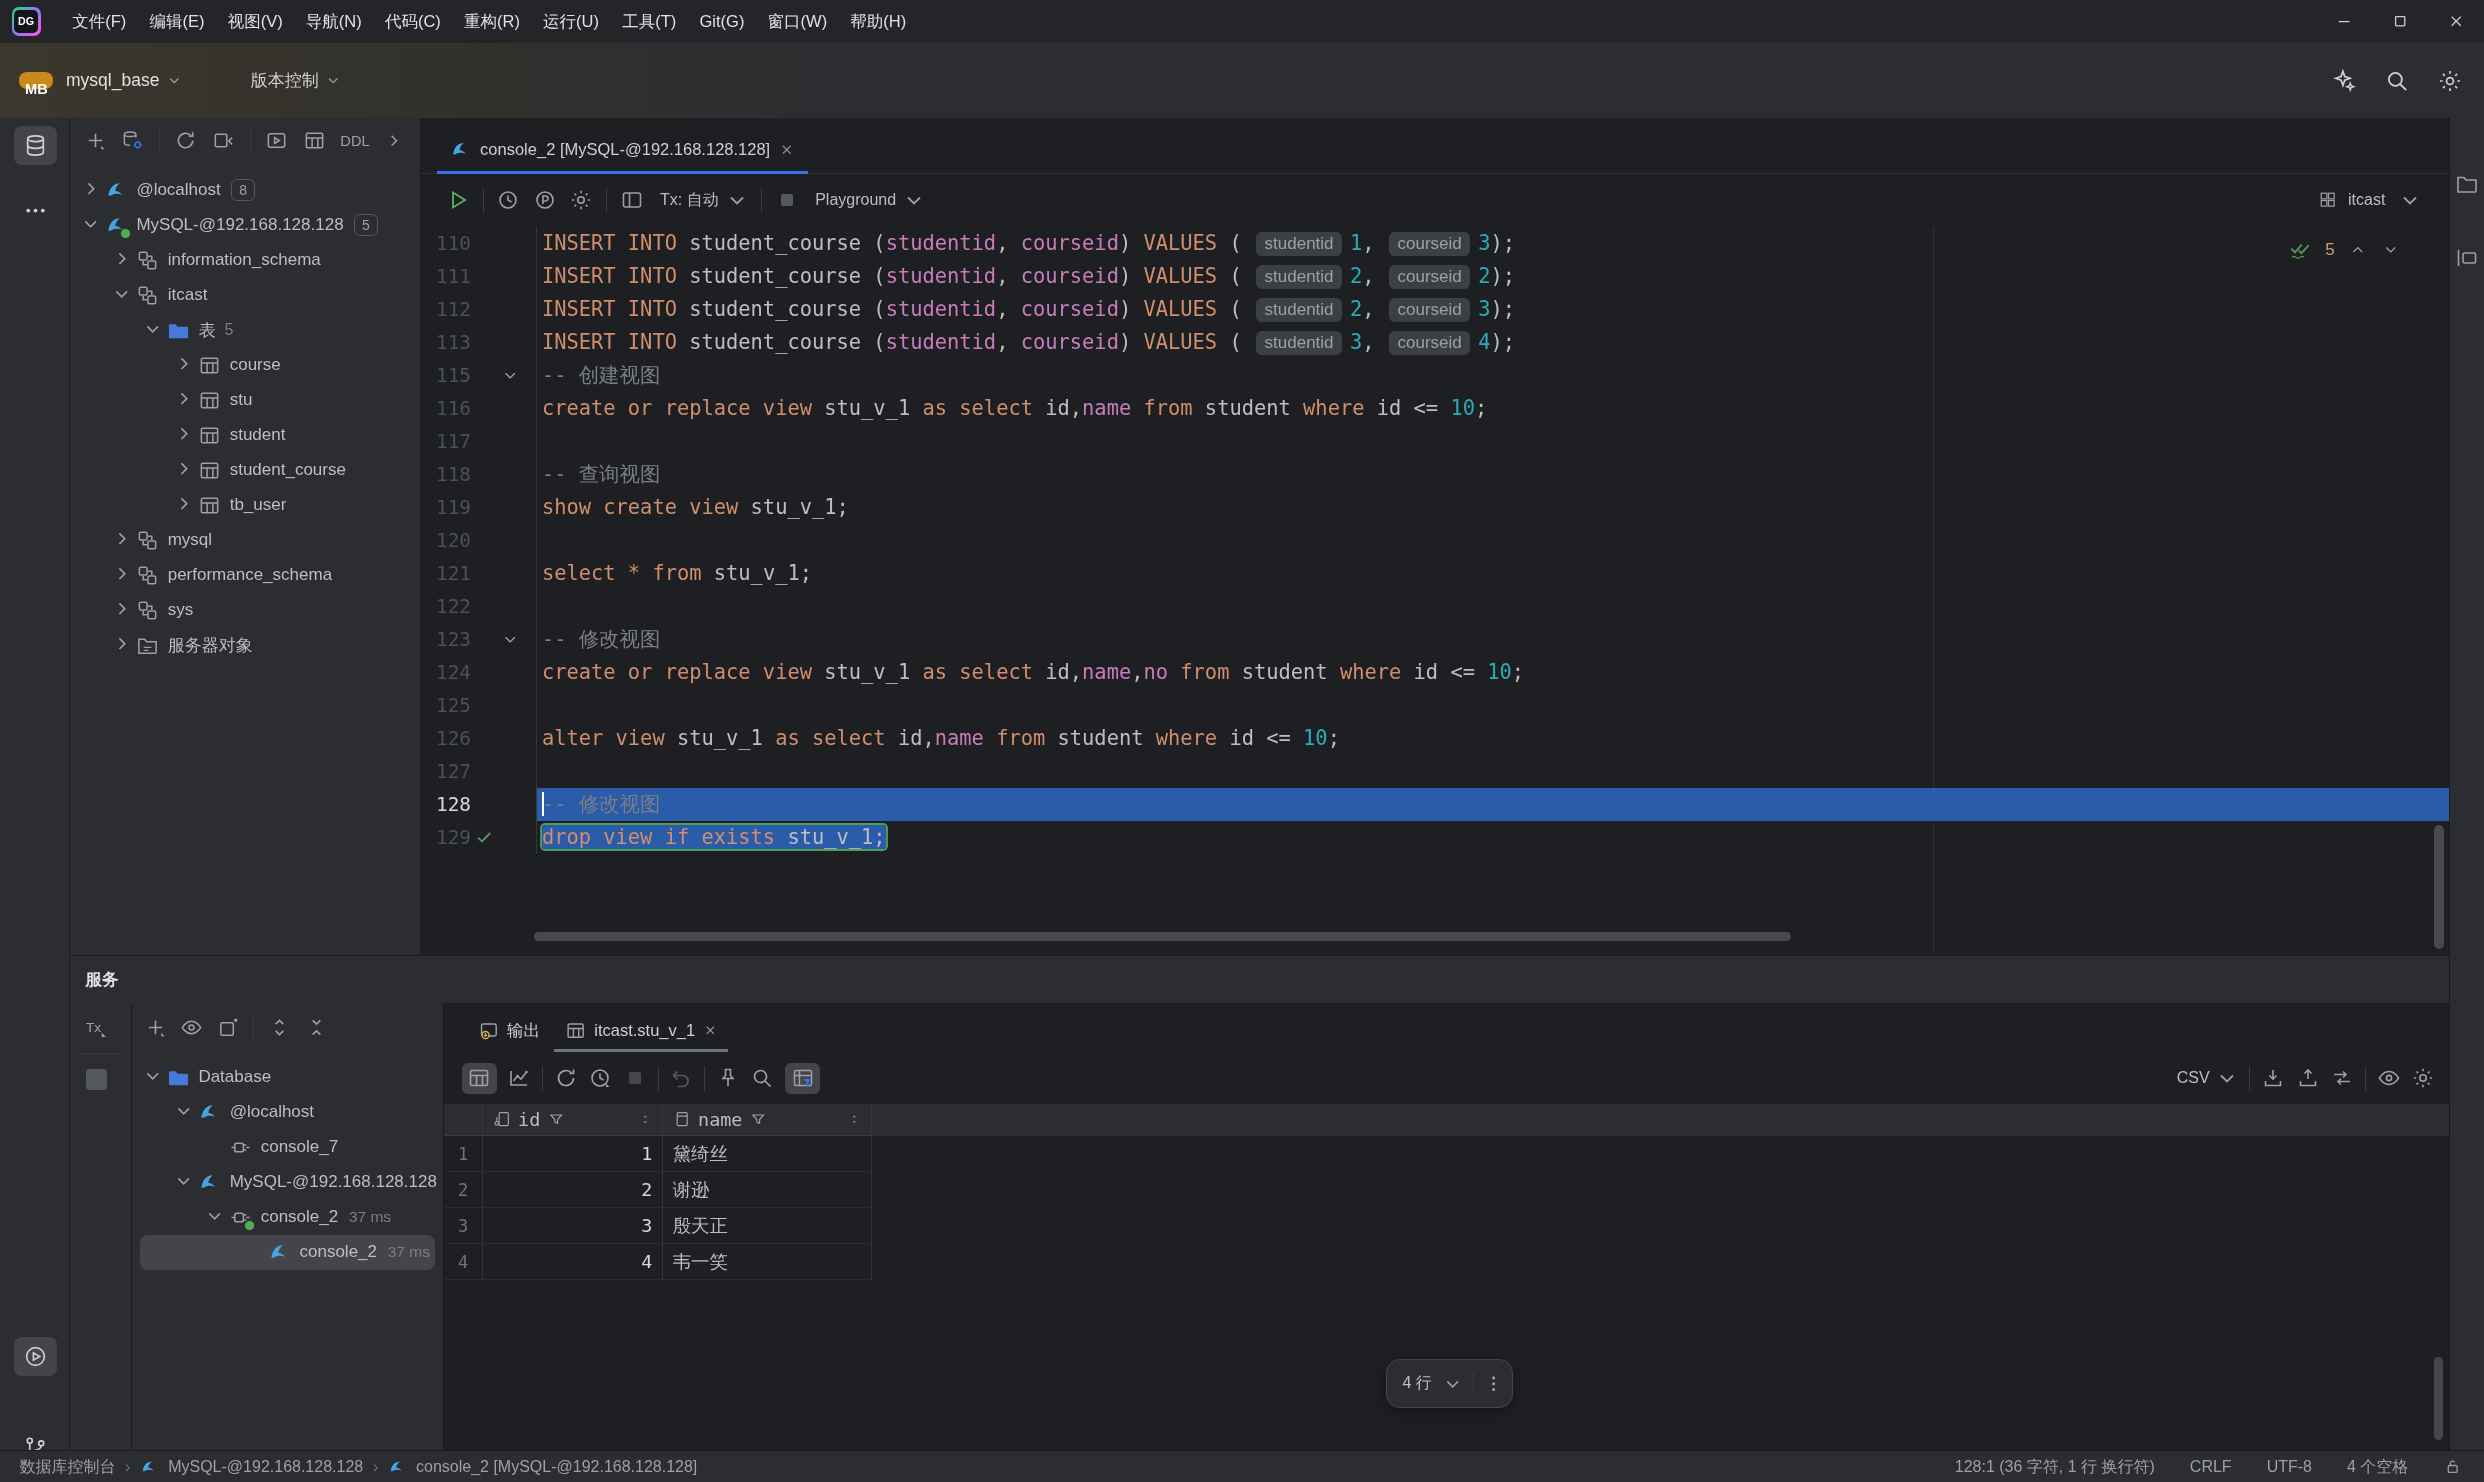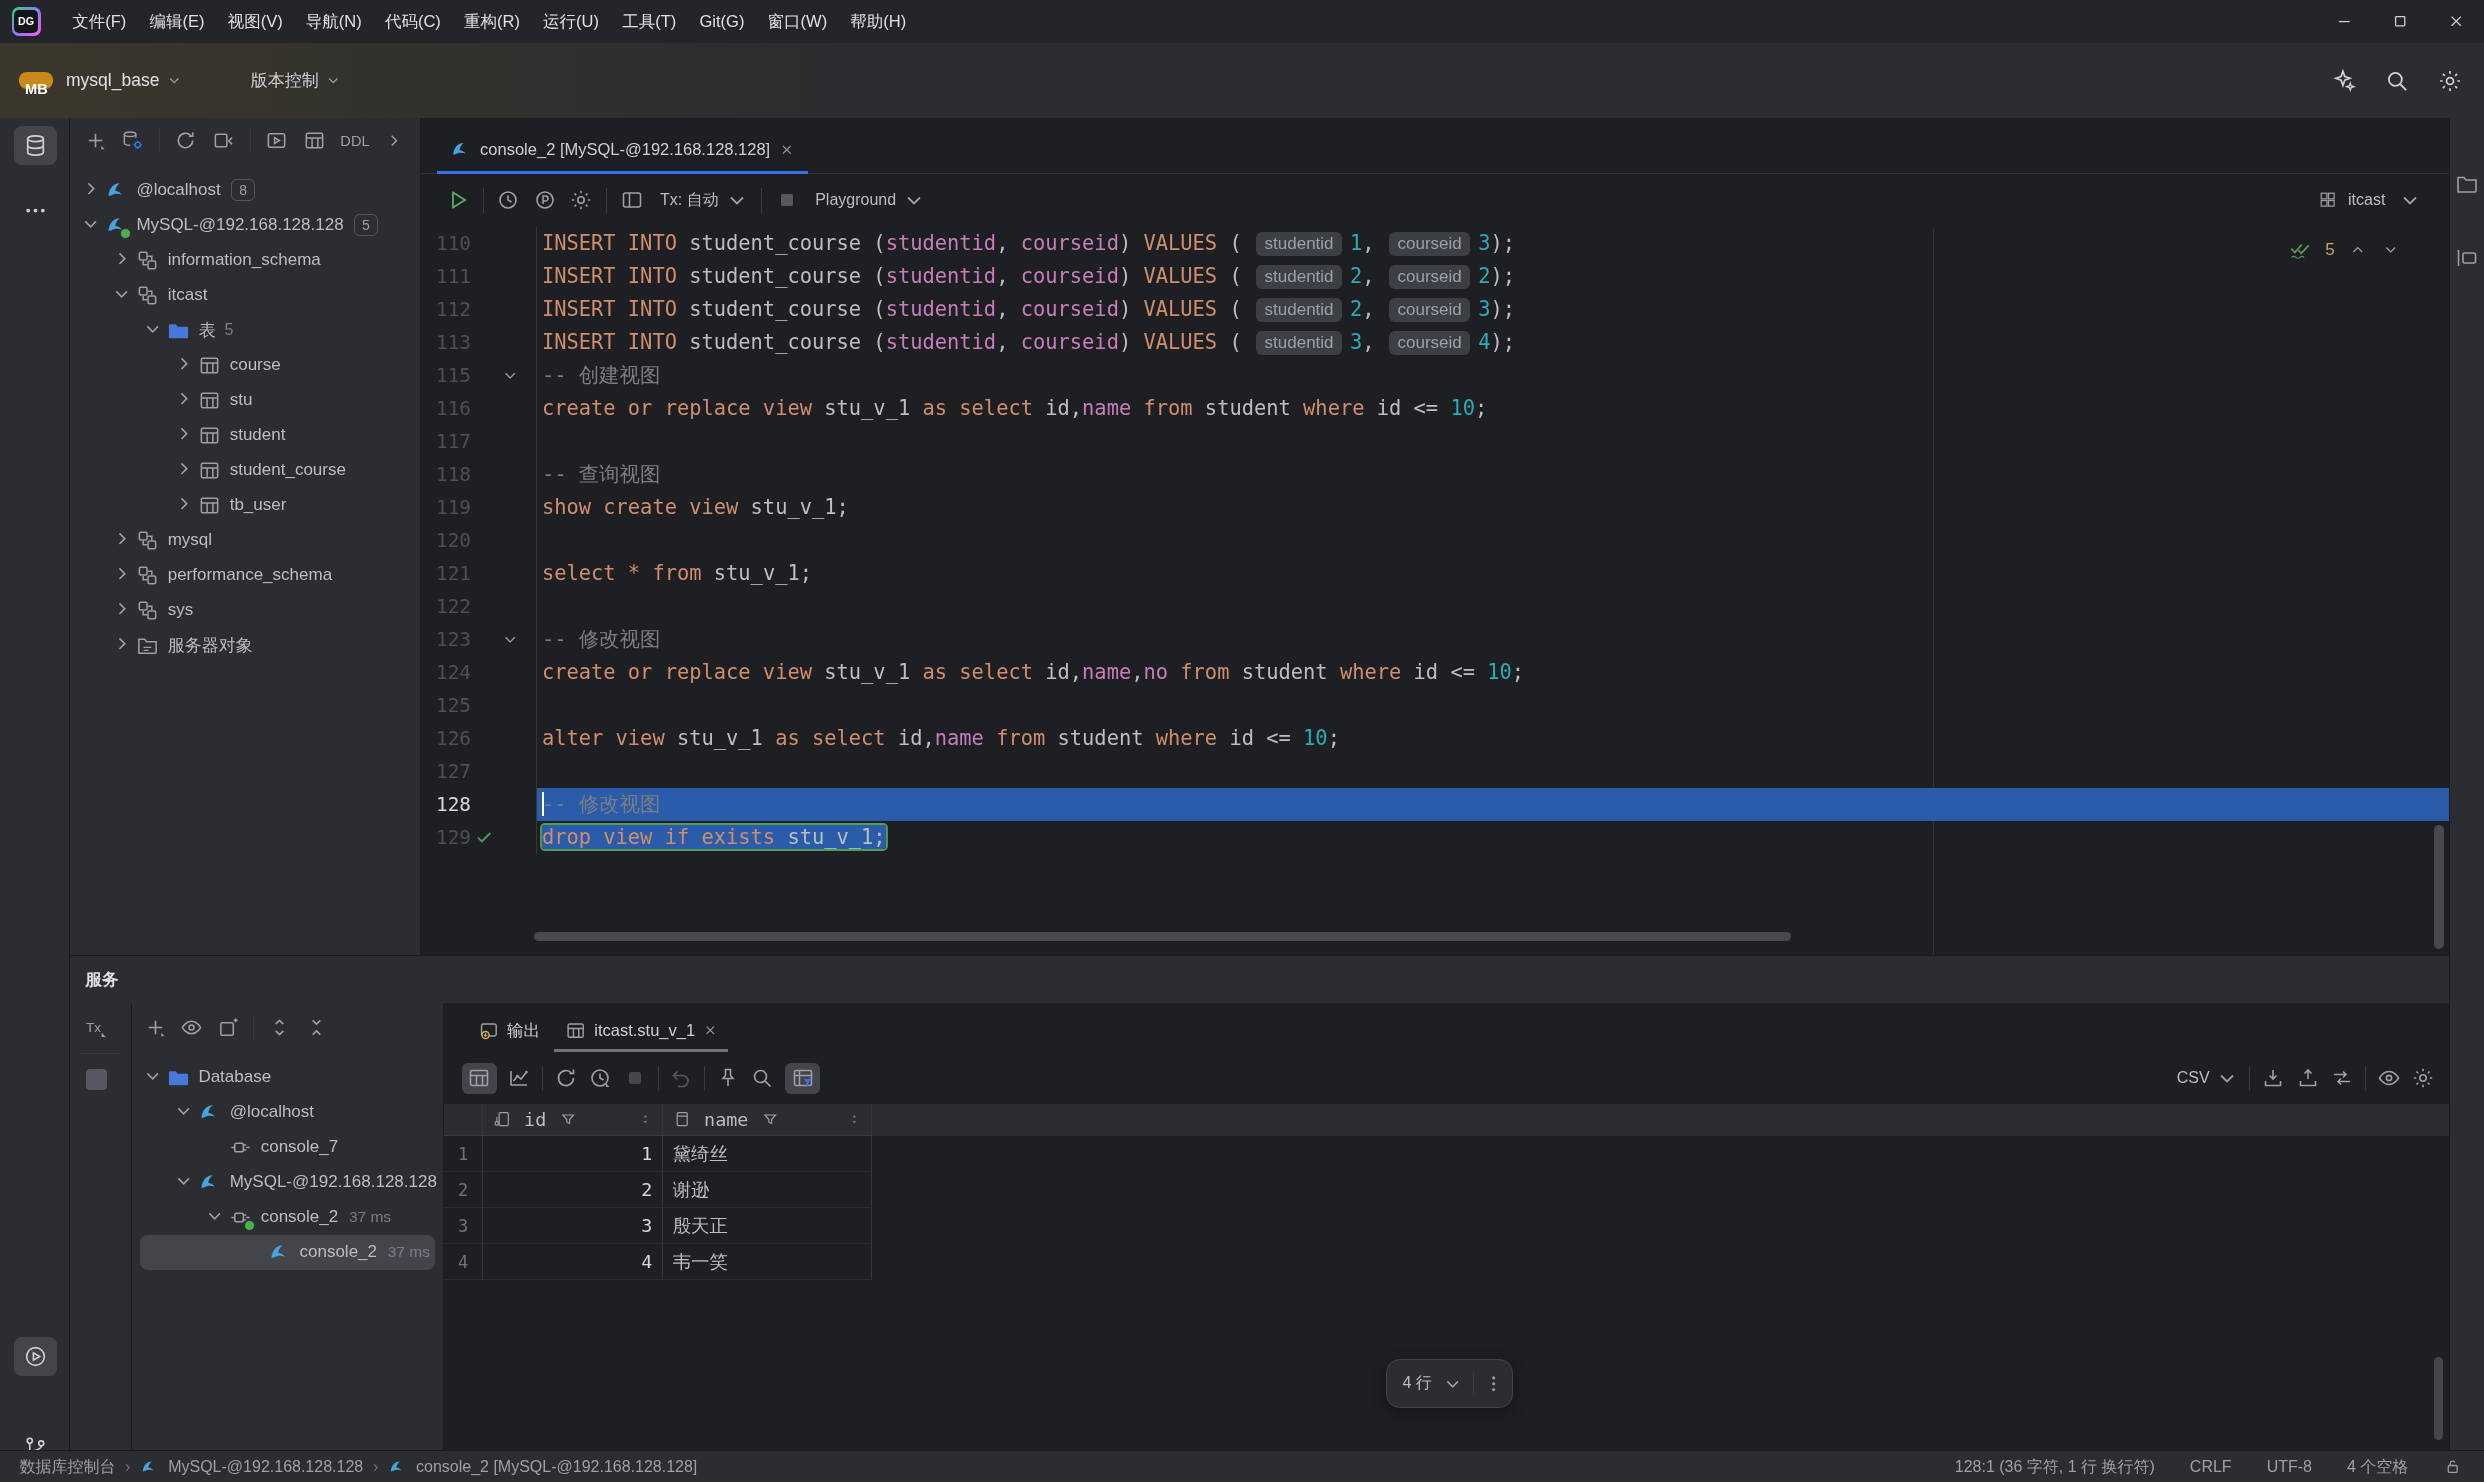--- a/index.html
+++ b/index.html
@@ -144,21 +144,21 @@
   .csv{display:flex;align-items:center;gap:4.9px;font-size:16px;color:var(--txt);}
   .r-grid{position:absolute;left:0;right:0;top:101px;bottom:0;}
   .grow{display:flex;height:36px;font-family:var(--codefont);}
   .grow.head{height:32px;background:var(--bg1);font-family:var(--codefont);}
   .gcell{border-right:1px solid #34363A;border-bottom:1px solid #2A2C2F;display:flex;align-items:center;
     padding:0 9.7px;font-size:18.4px;color:var(--txt);overflow:hidden;}
   .gc-num{width:39px;flex:none;justify-content:center;color:var(--faint);font-size:17px;border-left:none;}
   .gc-id{width:180px;flex:none;}
   .gc-name{width:209px;flex:none;}
   .grow.head .gcell{border-bottom:1px solid #3A3C40;}
-  .hcell{gap:13px;}
+  .hcell{gap:7px;}
   .hcell .ic{width:18.4px;height:18.4px;}
   .hcell .sort{margin-left:auto;width:14.6px;height:14.6px;color:var(--faint);}
   .val-id{flex:1;text-align:right;color:#D5D8DE;}
   .val-name{font-family:var(--uifont);font-size:18.4px;color:var(--txt);}
   .pager{position:absolute;left:942px;top:255px;height:49px;border-radius:13.6px;background:#2B2D30;
     border:1px solid #43454A;display:flex;align-items:center;padding:0 7.8px 0 15.5px;gap:9.7px;
     box-shadow:0 3.9px 13.6px rgba(0,0,0,.35);}
   .pager .lab{font-size:16px;color:var(--txt);}
   .pager .divv{height:23px;}
   .pager .ic{width:21.3px;height:21.3px;}

